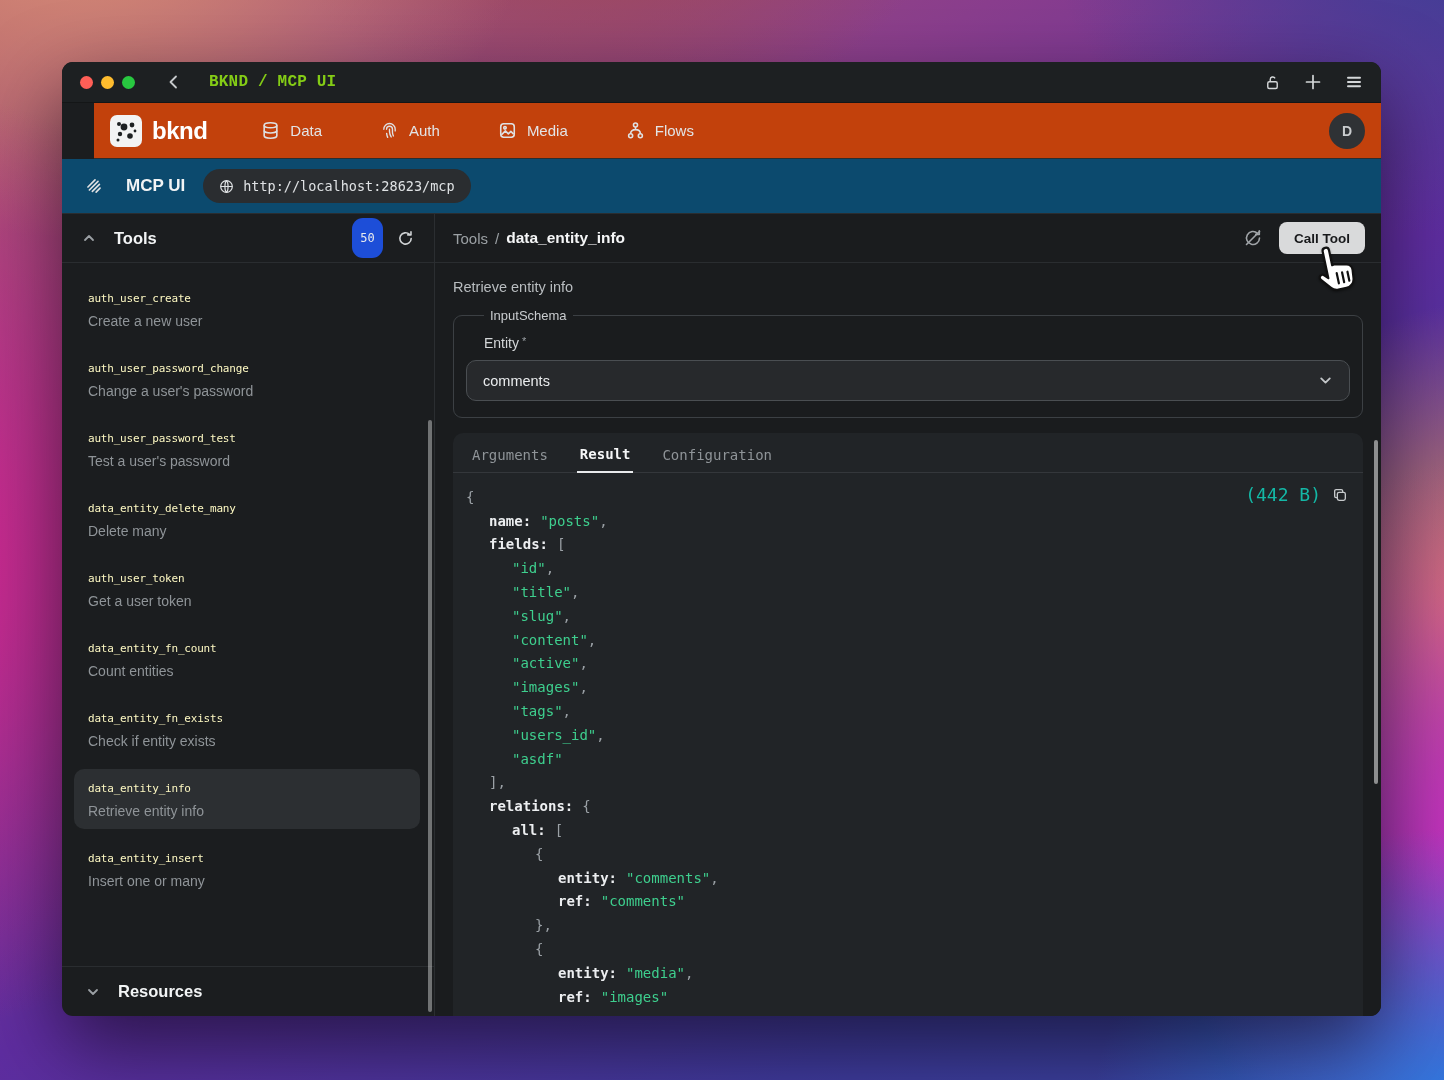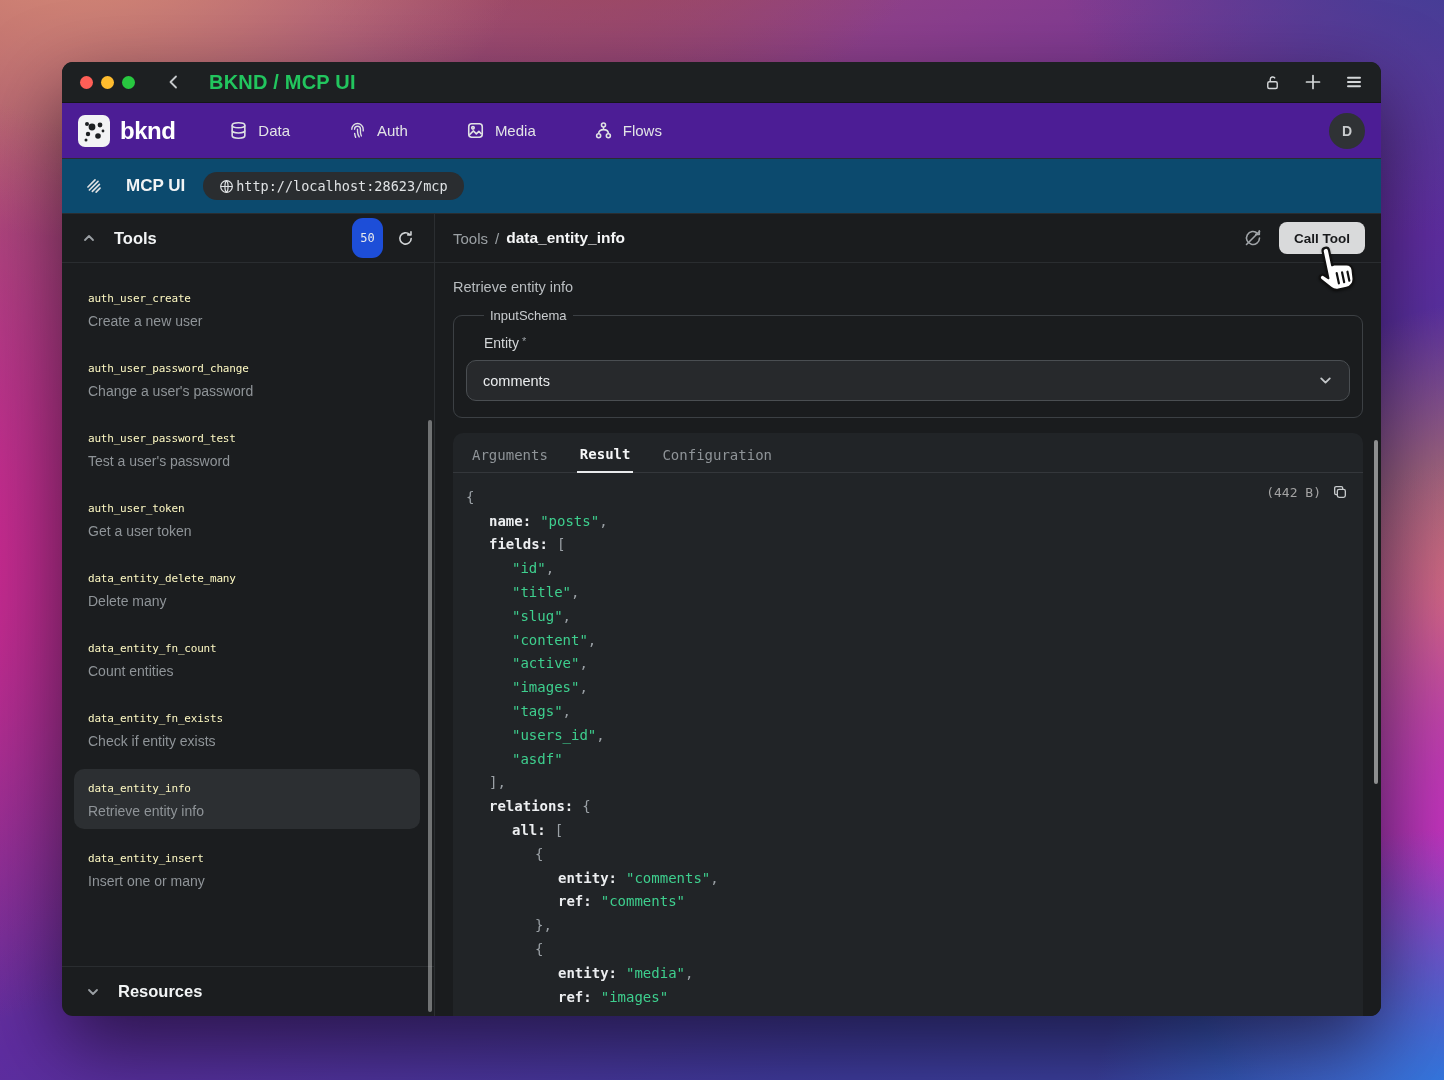--- a/index.html
+++ b/index.html
@@ -26,39 +26,39 @@
     display:flex; flex-direction:column;
   }
   svg { display:block; }
 
   
   .titlebar { height:41px; flex:0 0 41px; display:flex; align-items:center; background:#1d2022; border-bottom:1px solid #141617; padding:0 18px; }
   .traffic { display:flex; gap:8px; margin-right:30px; }
   .light { width:13px; height:13px; border-radius:50%; }
   .light.red{background:#ff5f57;} .light.yellow{background:#febc2e;} .light.green{background:#28c840;}
   .back-btn { color:#c7cacc; margin-right:26px; cursor:default; }
-  .tb-title { font-size:20px; font-weight:700; color:#22c55e; letter-spacing:.2px; }
+  .tb-title { font-size:16px; font-weight:700; color:#84cc16; letter-spacing:.2px;font-family:Liberation Mono, monospace; }
   .tb-right { margin-left:auto; display:flex; align-items:center; gap:23px; color:#d4d7d9; }
 
   
-  .navbar { height:56px; flex:0 0 56px; display:flex; align-items:center; background:#4c1d95; padding:0 16px; border-bottom:1px solid #2a2d30; }
+  .navbar { height:56px; flex:0 0 56px; display:flex; align-items:center; background:#c2410c; padding:0 16px; border-bottom:1px solid #2a2d30;margin-left:32px; }
   .brand { display:flex; align-items:center; gap:10px; margin-right:54px; }
   .brand-mark { width:32px; height:32px; border-radius:7px; background:#f2f3f4; position:relative; }
   .brand-mark svg{ position:absolute; inset:0; }
   .brand-name { font-size:24px; font-weight:800; color:#fff; letter-spacing:-.5px; }
   .nav-items { display:flex; gap:58px; }
   .nav-item { display:flex; align-items:center; gap:10px; color:#e2e4e6; font-size:15px; cursor:default; }
   .nav-item svg { color:#dfe1e3; }
   .avatar { margin-left:auto; width:36px; height:36px; border-radius:50%; background:#2f3235; color:#c9ccce; font-weight:700; font-size:14px; display:flex; align-items:center; justify-content:center; }
 
   
   .mcpbar { height:55px; flex:0 0 55px; display:flex; align-items:center; background:#0c4a6e; padding:0 22px; border-bottom:1px solid #2a2d30; }
   .mcp-icon { color:#dfe1e3; margin-right:22px; }
   .mcp-title { font-size:17px; font-weight:800; color:#f2f4f5; margin-right:18px; }
-  .url-pill { display:flex; align-items:center; gap:2px; background:#2a2d30; border-radius:17px; height:28px; padding:0 16px; color:#dfe2e4; font-size:13.5px; }
+  .url-pill { display:flex; align-items:center; gap:9px; background:#2a2d30; border-radius:17px; height:34px; padding:0 16px; color:#dfe2e4; font-size:13.5px; }
 
   
   .content { flex:1; display:flex; min-height:0; position:relative; }
 
   
   .sidebar { width:373px; flex:0 0 373px; border-right:1px solid #2b2e31; display:flex; flex-direction:column; min-height:0; position:relative; }
   .sb-header { height:49px; flex:0 0 49px; display:flex; align-items:center; padding:0 20px; border-bottom:1px solid #2a2d30; }
   .sb-header .chev { color:#9ba0a4; margin-right:18px; }
   .sb-title { font-size:16.5px; font-weight:800; color:#f2f4f5; }
   .count-badge { margin-left:auto; background:#1d4ed8; border-radius:11px; min-width:31px; height:40px; display:flex; align-items:center; justify-content:center; font-size:12px; color:#e8eaec; padding:0 8px; }
@@ -98,21 +98,21 @@
   .tab.active { color:#f5f6f7; font-weight:700; border-bottom:2px solid #e8eaec; margin-bottom:-1px; }
 
   .json-view { flex:1; position:relative; padding-top:12px; overflow:hidden;
     font-family:"DejaVu Sans Mono", monospace; font-size:14px; }
   .jline { display:flex; align-items:center; height:23.8px; padding-left:calc(13px + var(--i) * 23px); white-space:pre; }
   .jkey { color:#eceef0; font-weight:700; margin-right:9px; }
   .jstr { color:#3ecf8e; }
   .jp { color:#9ba1a6; }
   .jline span:empty { display:none; }
   .json-meta { position:absolute; top:11px; right:15px; display:flex; align-items:center; gap:11px; }
-  .size-label { font-family:"DejaVu Sans Mono", monospace; font-size:13px; color:#a3a3a3; }
+  .size-label { font-family:"DejaVu Sans Mono", monospace; font-size:18px; color:#14b8a6; }
   .copy-btn { color:#c7cacc; }
 
   .main-scroll { position:absolute; right:3px; top:226px; width:4px; height:344px; border-radius:2px; background:rgba(255,255,255,.5); }
 
   .cursor-hand { position:absolute; left:1251px; top:181px; pointer-events:none; z-index:50; filter:drop-shadow(0 1px 1px rgba(0,0,0,.4)); }
 </style>
 </head>
 <body>
 
 <div class="window">
@@ -259,26 +259,26 @@
         </div>
         <div class="tool-item">
           <div class="tool-name">auth_user_password_change</div>
           <div class="tool-desc">Change a user's password</div>
         </div>
         <div class="tool-item">
           <div class="tool-name">auth_user_password_test</div>
           <div class="tool-desc">Test a user's password</div>
         </div>
         <div class="tool-item">
+          <div class="tool-name">data_entity_delete_many</div>
+          <div class="tool-desc">Delete many</div>
+        </div>
+        <div class="tool-item">
           <div class="tool-name">auth_user_token</div>
           <div class="tool-desc">Get a user token</div>
-        </div>
-        <div class="tool-item">
-          <div class="tool-name">data_entity_delete_many</div>
-          <div class="tool-desc">Delete many</div>
         </div>
         <div class="tool-item">
           <div class="tool-name">data_entity_fn_count</div>
           <div class="tool-desc">Count entities</div>
         </div>
         <div class="tool-item">
           <div class="tool-name">data_entity_fn_exists</div>
           <div class="tool-desc">Check if entity exists</div>
         </div>
         <div class="tool-item selected">

